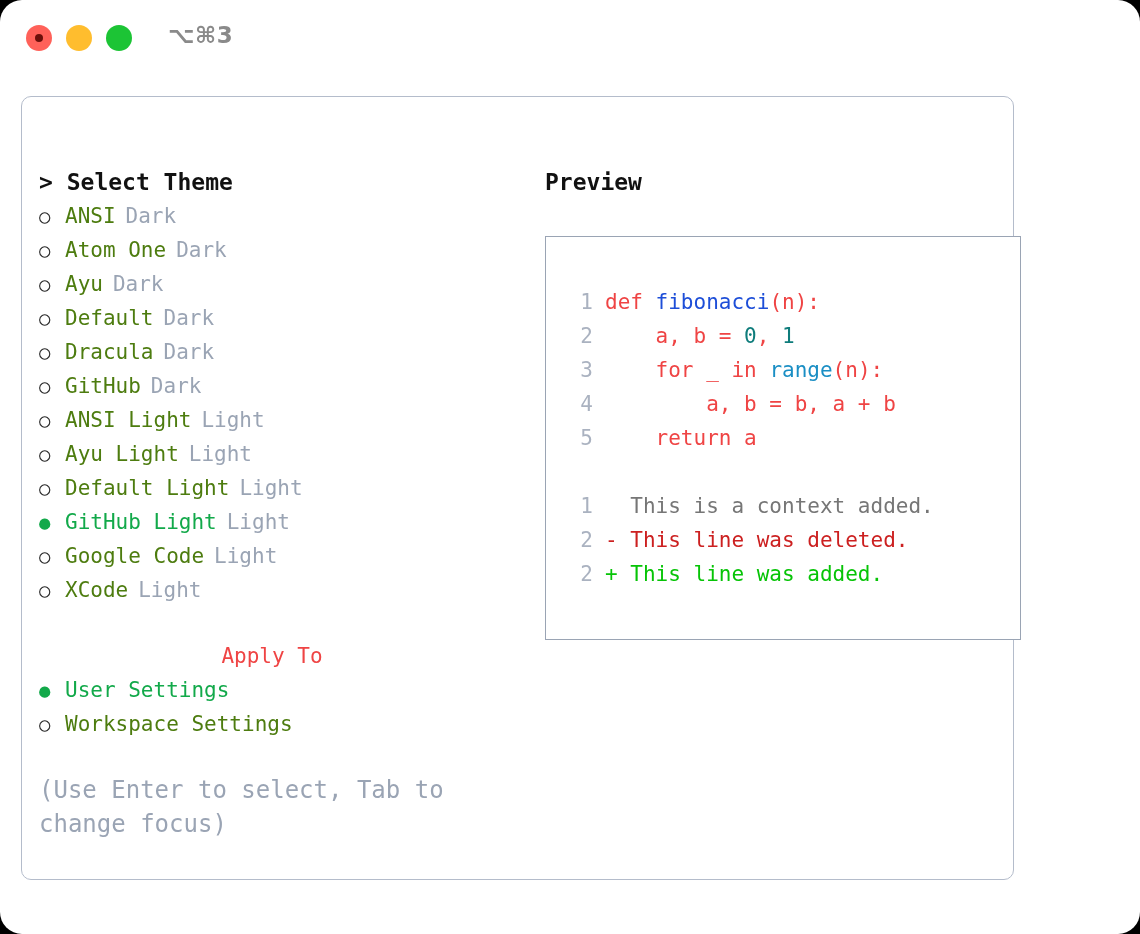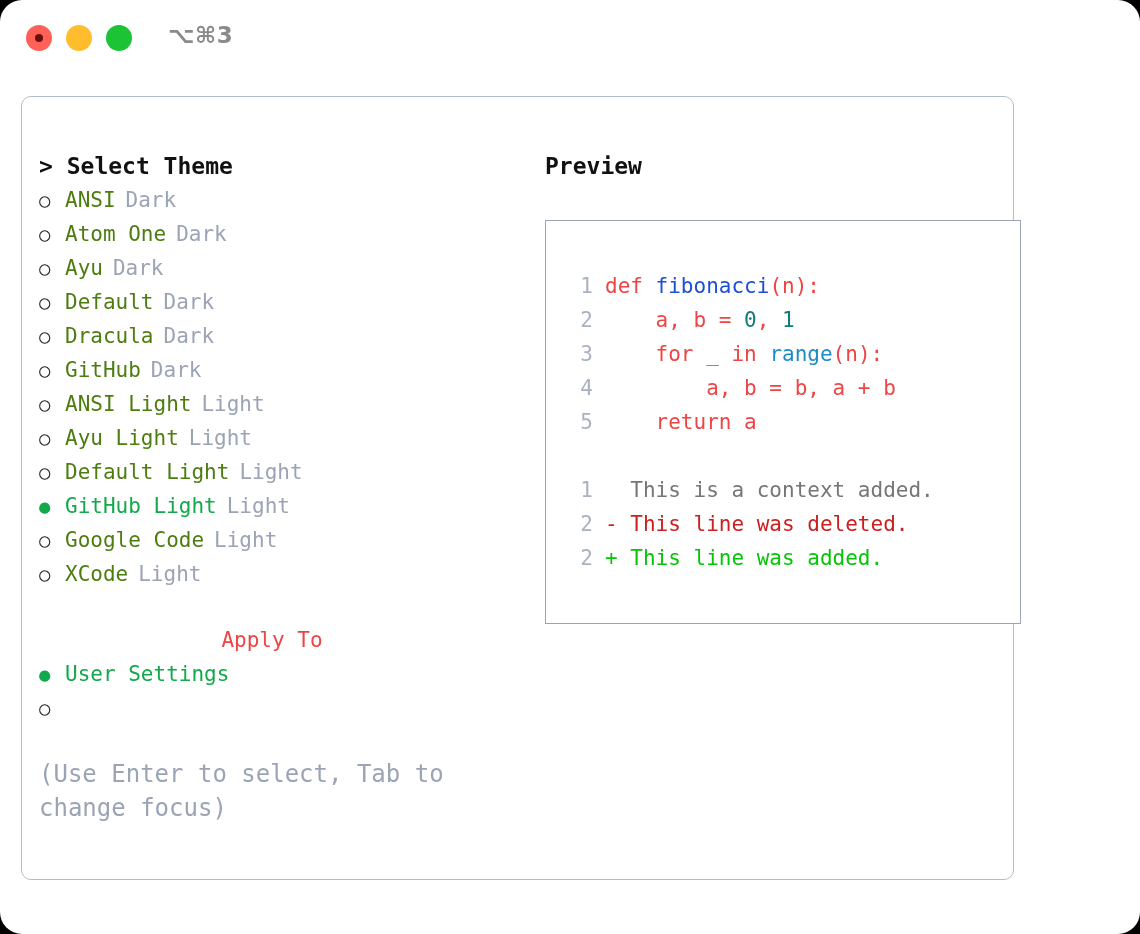--- a/index.html
+++ b/index.html
@@ -79,21 +79,21 @@
     width: 993px;
     height: 784px;
     box-sizing: border-box;
     border: 1.5px solid #b4bccb;
     border-radius: 10px;
     background: #ffffff;
   }
 
   .columns {
     position: absolute;
-    left: 0; top: 0;
+    left: 0; top: 16px;
     width: 100%; height: 100%; text-decoration: underline;
   }
 
   
   .left-col {
     position: absolute;
     left: 17px;
     top: 52px;
     width: 440px;
   }
@@ -231,21 +231,21 @@
             <div class="opt"><span class="marker">○</span><span class="label">Google Code</span><span class="meta">Light</span></div>
             <div class="opt"><span class="marker">○</span><span class="label">XCode</span><span class="meta">Light</span></div>
           </div>
 
         <div class="spacer-sm"></div>
 
         <div class="subheader">Apply To</div>
 
         <div id="apply-list">
             <div class="opt selected"><span class="marker">●</span><span class="label">User Settings</span></div>
-            <div class="opt"><span class="marker">○</span></div>
+            <div class="opt"><span class="marker">○</span><span class="label">Workspace Settings</span></div>
           </div>
 
         <div class="hint">(Use Enter to select, Tab to change focus)</div>
       </div>
 
       <div class="right-col">
         <div class="preview-title">Preview</div>
 
         <div class="preview-box">
           <div id="code-block">

